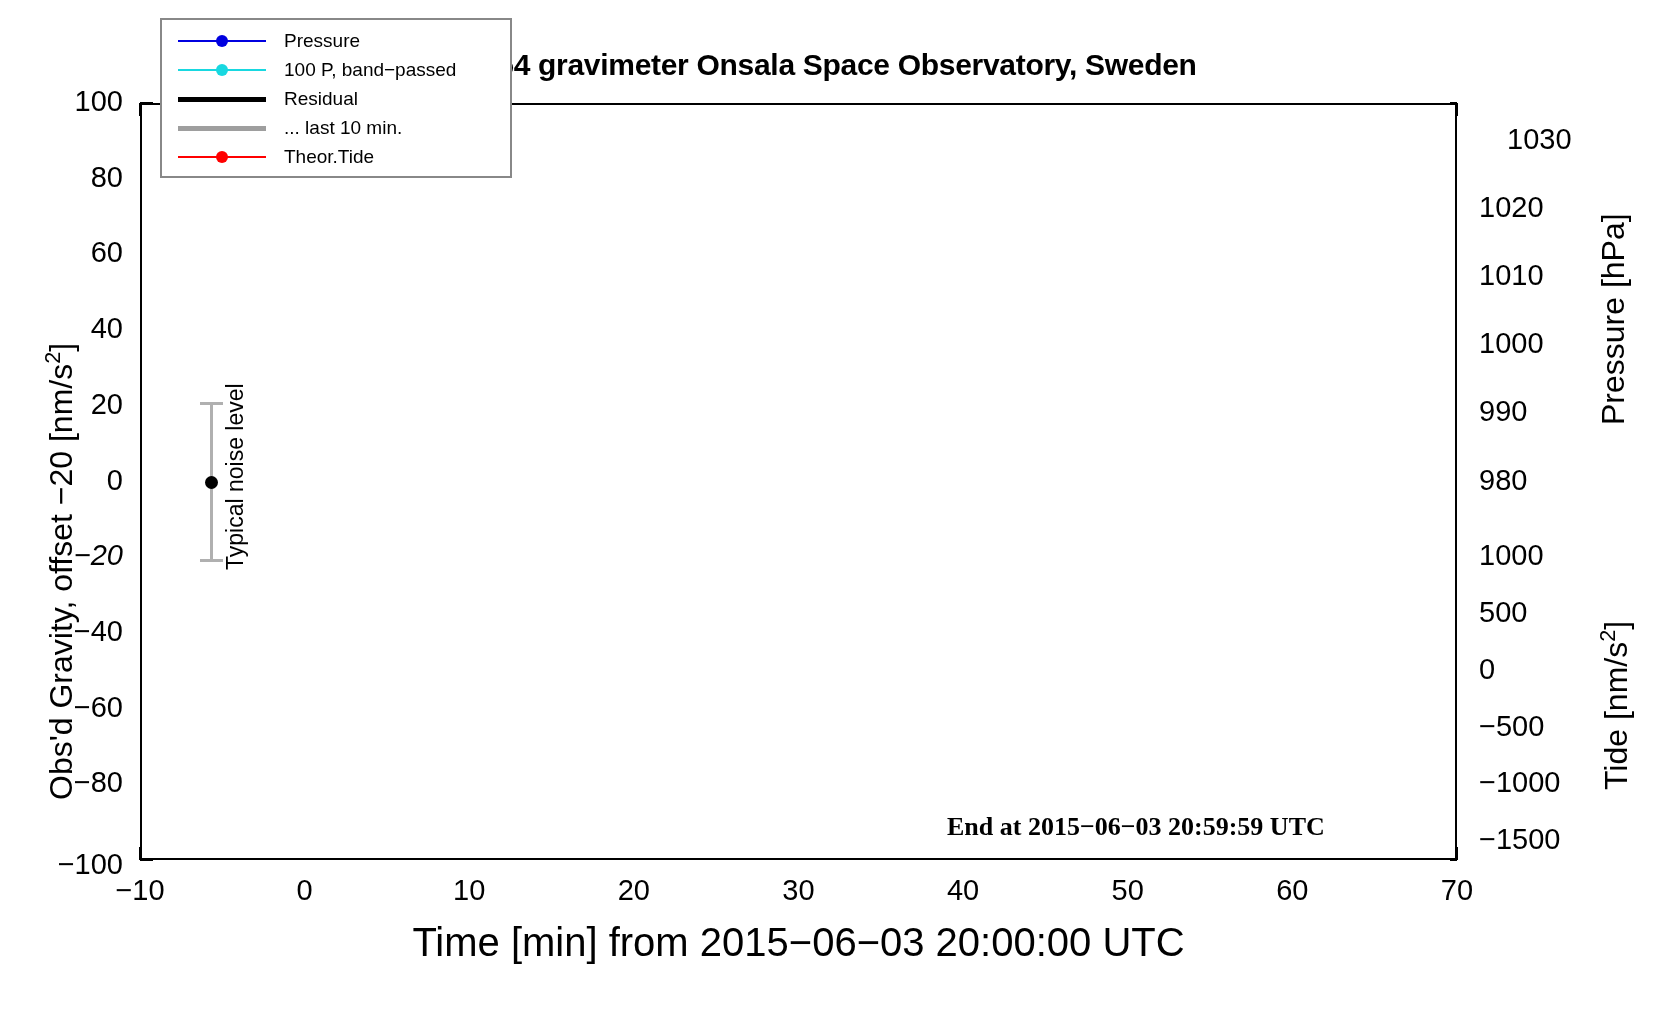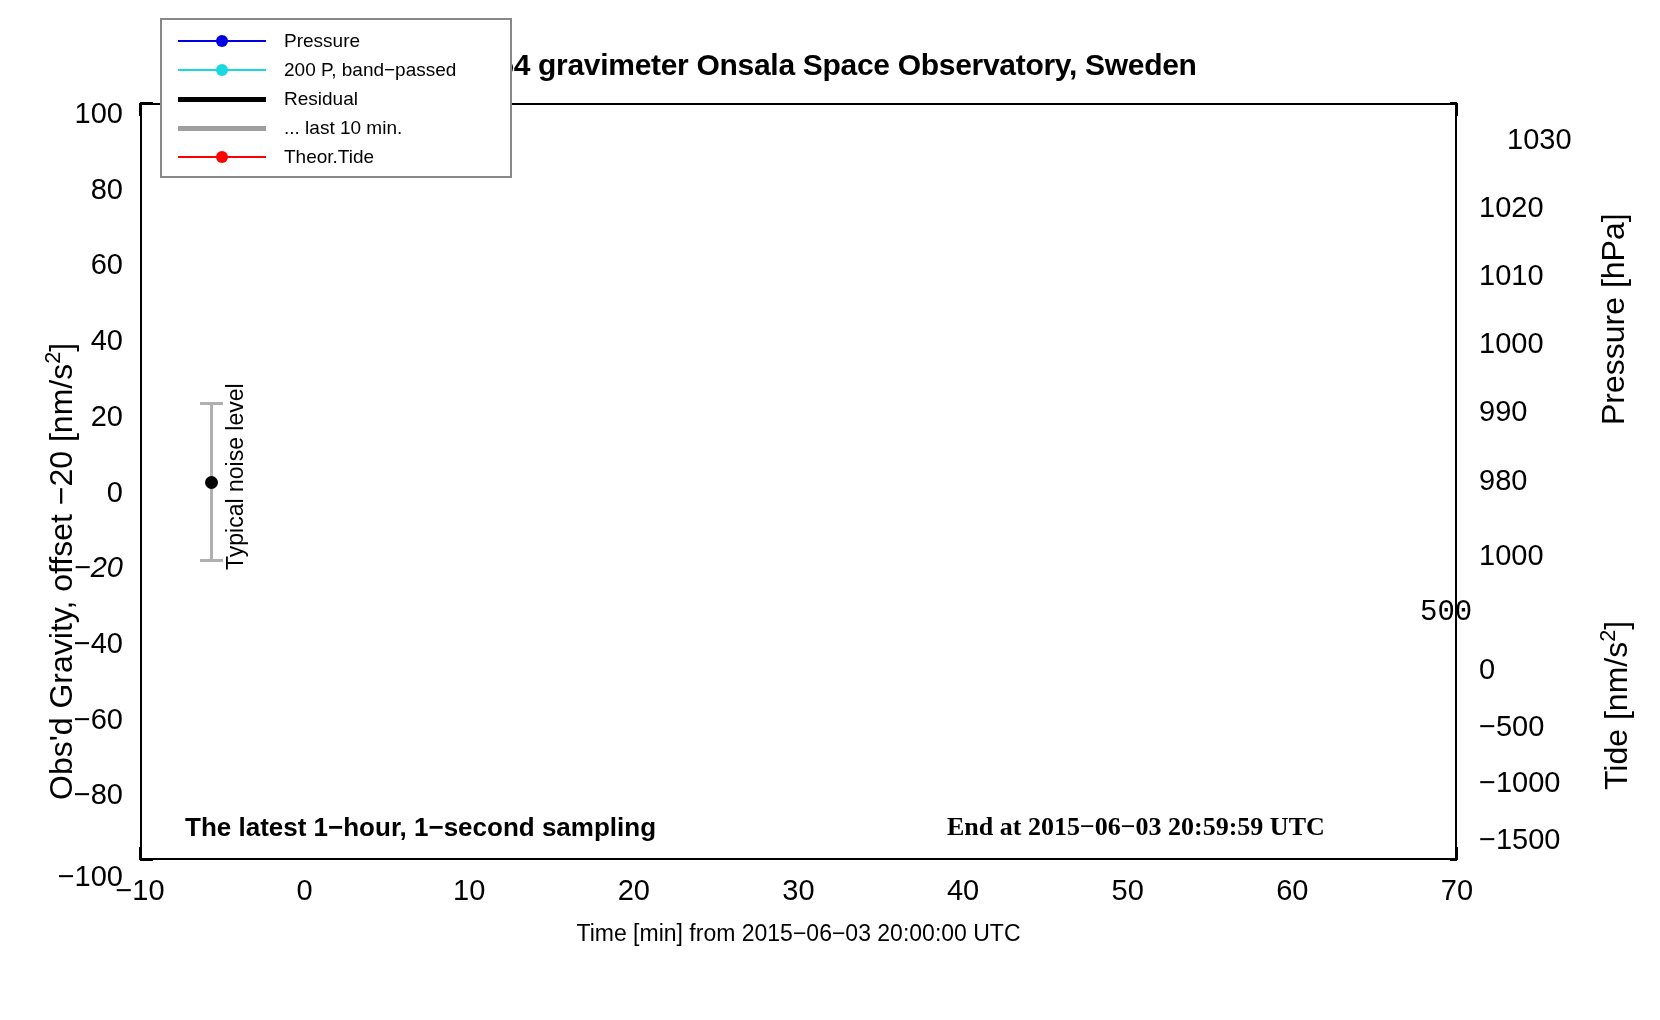--- a/index.html
+++ b/index.html
@@ -13,39 +13,39 @@
   }
   #svg-canvas{position:absolute;left:0;top:0;width:1660px;height:1020px;pointer-events:none;}
 
   
   #chart-title{
     position:absolute;left:140px;top:48px;width:1317px;text-align:center;
     font-size:30px;font-weight:bold;letter-spacing:-0.3px;white-space:nowrap;
   }
   #xaxis-title{
     position:absolute;left:140px;top:920px;width:1317px;text-align:center;
-    font-size:23px;white-space:nowrap;
+    font-size:40px;white-space:nowrap;
   }
   .ylabel-rot{
     position:absolute;transform-origin:0 0;white-space:nowrap;font-size:32px;
   }
   #yaxis-left-title{
     left:40px;top:800px;transform:rotate(-90deg);
   }
   #yaxis-pressure-title{
     left:1595px;top:425px;transform:rotate(-90deg);
   }
   #yaxis-tide-title{
     left:1595px;top:790px;transform:rotate(-90deg);
   }
   .sup{font-size:0.68em;vertical-align:super;}
 
   
   .tick-label{position:absolute;font-size:29px;white-space:nowrap;}
-  .tick-left{text-align:right;margin-top:12px;}
+  .tick-left{text-align:right;}
   .tick-right{text-align:left;}
   .tick-x{text-align:center;}
 
   
   #legend{
     position:absolute;left:160px;top:18px;width:352px;height:160px;
     border:2px solid #888;background:#fff;box-sizing:border-box;
     padding:6px 0 0 0;
   }
   .legend-row{display:flex;align-items:center;height:29px;padding-left:10px;}
@@ -338,21 +338,21 @@
   <div id="yticks-pressure">
       <div class="tick-label tick-right" style="left: 1479px; top: 122.85px; width: 100px; margin-left: 28px;">1030</div>
       <div class="tick-label tick-right" style="left: 1479px; top: 190.98px; width: 100px;">1020</div>
       <div class="tick-label tick-right" style="left: 1479px; top: 259.11px; width: 100px;">1010</div>
       <div class="tick-label tick-right" style="left: 1479px; top: 327.24px; width: 100px;">1000</div>
       <div class="tick-label tick-right" style="left: 1479px; top: 395.37px; width: 100px;">990</div>
       <div class="tick-label tick-right" style="left: 1479px; top: 463.5px; width: 100px;">980</div>
     </div>
   <div id="yticks-tide">
       <div class="tick-label tick-right" style="left: 1479px; top: 539.2px; width: 110px;">1000</div>
-      <div class="tick-label tick-right" style="left: 1420px; top: 595.975px; width: 110px; font-family: Liberation Mono, monospace;">500</div>
+      <div class="tick-label tick-right" style="left: 1479px; top: 595.975px; width: 110px;">500</div>
       <div class="tick-label tick-right" style="left: 1479px; top: 652.75px; width: 110px;">0</div>
       <div class="tick-label tick-right" style="left: 1479px; top: 709.525px; width: 110px;">−500</div>
       <div class="tick-label tick-right" style="left: 1479px; top: 766.3px; width: 110px;">−1000</div>
       <div class="tick-label tick-right" style="left: 1479px; top: 823.075px; width: 110px;">−1500</div>
     </div>
   <div id="xticks">
       <div class="tick-label tick-x" style="left: 90px; top: 874px; width: 100px;">−10</div>
       <div class="tick-label tick-x" style="left: 254.625px; top: 874px; width: 100px;">0</div>
       <div class="tick-label tick-x" style="left: 419.25px; top: 874px; width: 100px;">10</div>
       <div class="tick-label tick-x" style="left: 583.875px; top: 874px; width: 100px;">20</div>
@@ -369,21 +369,21 @@
           <div class="legend-line" style="background: rgb(0, 0, 224);"></div>
           <div class="legend-dot" style="background: rgb(0, 0, 224);"></div>
         </div>
         <div class="legend-text">Pressure</div>
       </div>
       <div class="legend-row">
         <div class="legend-swatch">
           <div class="legend-line" style="background: rgb(24, 216, 224);"></div>
           <div class="legend-dot" style="background: rgb(24, 216, 224);"></div>
         </div>
-        <div class="legend-text">200 P, band−passed</div>
+        <div class="legend-text">100 P, band−passed</div>
       </div>
       <div class="legend-row">
         <div class="legend-swatch">
           <div class="legend-line thick" style="background: rgb(0, 0, 0);"></div>
         </div>
         <div class="legend-text">Residual</div>
       </div>
       <div class="legend-row">
         <div class="legend-swatch">
           <div class="legend-line thick" style="background: rgb(158, 158, 158);"></div>
@@ -400,16 +400,15 @@
     </div>
 
   <div id="noise-annot">
     <div id="noise-bar"></div>
     <div id="noise-cap-top"></div>
     <div id="noise-cap-bot"></div>
     <div id="noise-dot"></div>
   </div>
   <div id="noise-label">Typical noise level</div>
 
-  <div class="plot-note" id="note-left">The latest 1−hour, 1−second sampling</div>
   <div class="plot-note" id="note-right">End at 2015−06−03 20:59:59 UTC</div>
 
 </div>
 
 </body></html>

